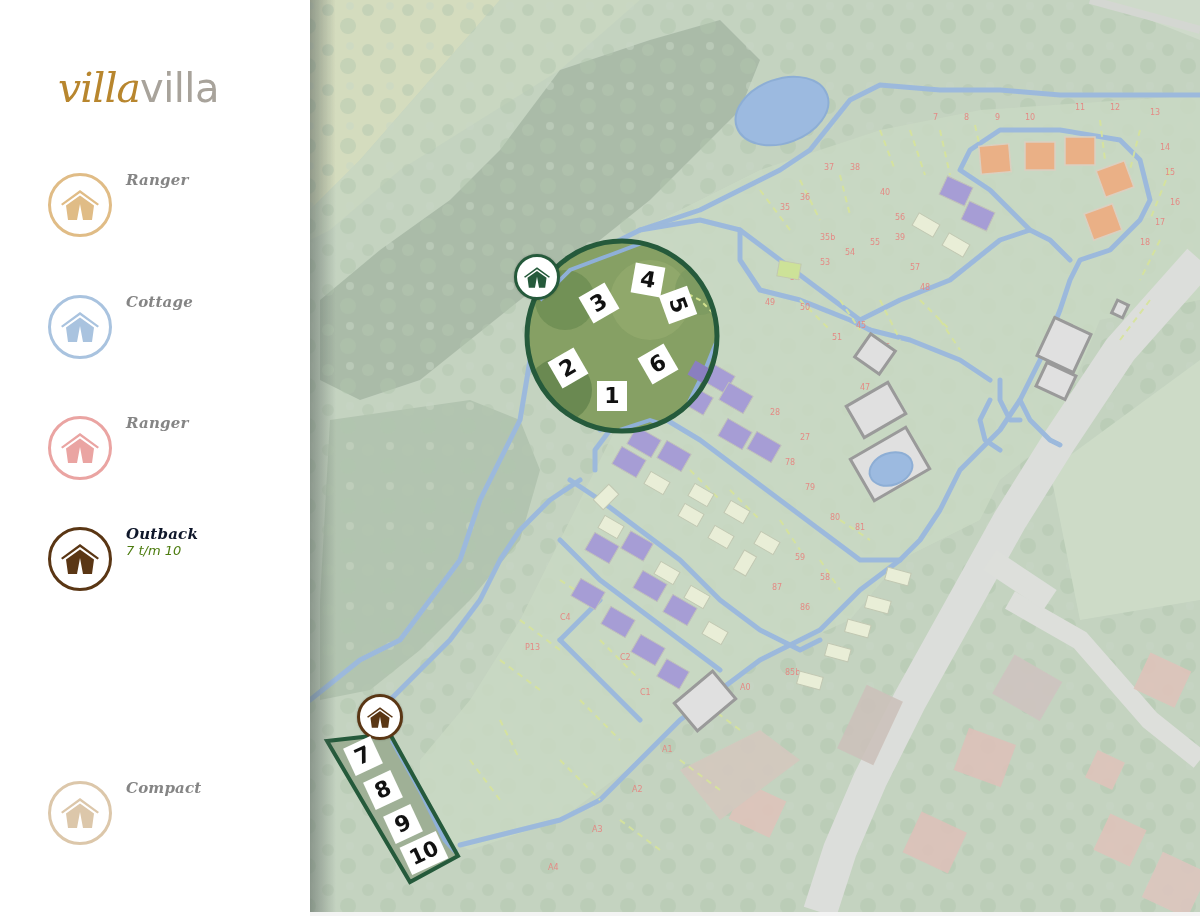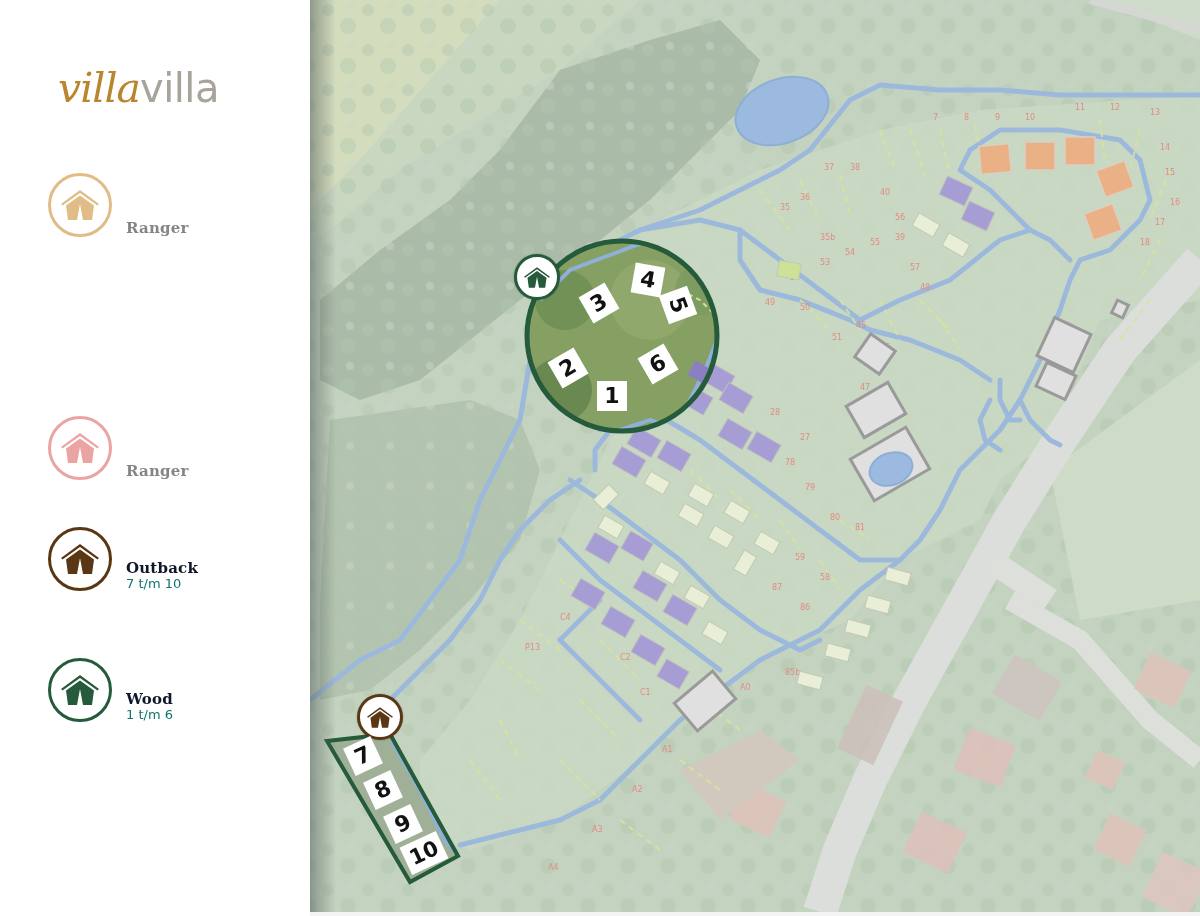--- a/index.html
+++ b/index.html
@@ -17,36 +17,36 @@
     }
     .logo .villa {
       font-family: "DejaVu Serif", serif; font-style: italic;
       font-size: 41px; color: #b8862e; letter-spacing: -1px;
     }
     .logo .tent {
       font-family: "DejaVu Sans", sans-serif; font-size: 40px;
       color: #a8a39b; letter-spacing: -0.5px;
     }
     .legend-item {
-      position: absolute; left: 48px; display: flex; align-items: flex-end;
+      position: absolute; left: 48px; display: flex; align-items: flex-start; font-style: italic;
     }
     .legend-icon {
       width: 64px; height: 64px; border-radius: 50%;
       border: 3px solid; display: flex; align-items: center; justify-content: center;
       background: #ffffff; flex-shrink: 0;
     }
     .legend-icon svg { width: 44px; height: 36px; }
     .legend-text { margin-left: 14px; line-height: 1.05; }
     .legend-name {
       font-family: "DejaVu Serif", serif; font-weight: bold; font-size: 15px;
       color: #858585; letter-spacing: 0.2px;
     }
     .legend-name.active { color: #0f172a; }
     .legend-sub {
-      font-family: "DejaVu Sans", sans-serif; font-size: 13px; color: #0f766e;
+      font-family: "DejaVu Sans", sans-serif; font-size: 13px; color: #4d7c0f;
       margin-top: 1px;
     }
 
     
     .map {
       position: absolute; left: 310px; top: 0; width: 890px; height: 912px;
       overflow: hidden; background: #b9cbb6;
     }
     .map svg.base { position: absolute; left: 0; top: 0; }
     .map-shadow {
@@ -87,20 +87,31 @@
       <svg viewBox="0 0 44 36">
           <path d="M22 3 L3 17 L4.5 18.5 L22 6 L39.5 18.5 L41 17 Z" fill="#e0bc86"></path>
           <path d="M22 8.5 L8 18.5 L10 33 L19 33 L22 17 L25 33 L34 33 L36 18.5 Z" fill="#e0bc86"></path>
         </svg>
     </div>
     <div class="legend-text">
       <div class="legend-name">Ranger</div>
     </div>
   </div>
 
+  <div class="legend-item" style="top:295px;">
+    <div class="legend-icon" style="border-color:#a9c3df;">
+      <svg viewBox="0 0 44 36">
+          <path d="M22 3 L3 17 L4.5 18.5 L22 6 L39.5 18.5 L41 17 Z" fill="#a9c3df"></path>
+          <path d="M22 8.5 L8 18.5 L10 33 L19 33 L22 17 L25 33 L34 33 L36 18.5 Z" fill="#a9c3df"></path>
+        </svg>
+    </div>
+    <div class="legend-text">
+      <div class="legend-name">Cottage</div>
+    </div>
+  </div>
 
   <div class="legend-item" style="top:416px;">
     <div class="legend-icon" style="border-color:#eaa4a2;">
       <svg viewBox="0 0 44 36">
           <path d="M22 3 L3 17 L4.5 18.5 L22 6 L39.5 18.5 L41 17 Z" fill="#eaa4a2"></path>
           <path d="M22 8.5 L8 18.5 L10 33 L19 33 L22 17 L25 33 L34 33 L36 18.5 Z" fill="#eaa4a2"></path>
         </svg>
     </div>
     <div class="legend-text">
       <div class="legend-name">Ranger</div>
@@ -113,33 +124,32 @@
           <path d="M22 3 L3 17 L4.5 18.5 L22 6 L39.5 18.5 L41 17 Z" fill="#5a3614"></path>
           <path d="M22 8.5 L8 18.5 L10 33 L19 33 L22 17 L25 33 L34 33 L36 18.5 Z" fill="#5a3614"></path>
         </svg>
     </div>
     <div class="legend-text">
       <div class="legend-name active">Outback</div>
       <div class="legend-sub">7 t/m 10</div>
     </div>
   </div>
 
-  <div class="legend-item" style="top:658px;">
-    <div class="legend-icon" style="border-color:#255a3b;">
+
+  <div class="legend-item" style="top:781px;">
+    <div class="legend-icon" style="border-color:#dcc7aa;">
       <svg viewBox="0 0 44 36">
-          <path d="M22 3 L3 17 L4.5 18.5 L22 6 L39.5 18.5 L41 17 Z" fill="#255a3b"></path>
-          <path d="M22 8.5 L8 18.5 L10 33 L19 33 L22 17 L25 33 L34 33 L36 18.5 Z" fill="#255a3b"></path>
+          <path d="M22 3 L3 17 L4.5 18.5 L22 6 L39.5 18.5 L41 17 Z" fill="#dcc7aa"></path>
+          <path d="M22 8.5 L8 18.5 L10 33 L19 33 L22 17 L25 33 L34 33 L36 18.5 Z" fill="#dcc7aa"></path>
         </svg>
     </div>
     <div class="legend-text">
-      <div class="legend-name active">Wood</div>
-      <div class="legend-sub">1 t/m 6</div>
-    </div>
-  </div>
-
+      <div class="legend-name">Compact</div>
+    </div>
+  </div>
 </div>
 
 <div class="map">
   <svg class="base" width="890" height="912" viewBox="310 0 890 912">
     <defs>
       <pattern id="ptex" width="40" height="40" patternUnits="userSpaceOnUse">
         <rect width="40" height="40" fill="none"></rect>
         <circle cx="8" cy="10" r="6" fill="#a9bfa6" opacity="0.5"></circle>
         <circle cx="28" cy="26" r="8" fill="#a7bea3" opacity="0.45"></circle>
         <circle cx="30" cy="6" r="4" fill="#c1d1bd" opacity="0.5"></circle>

